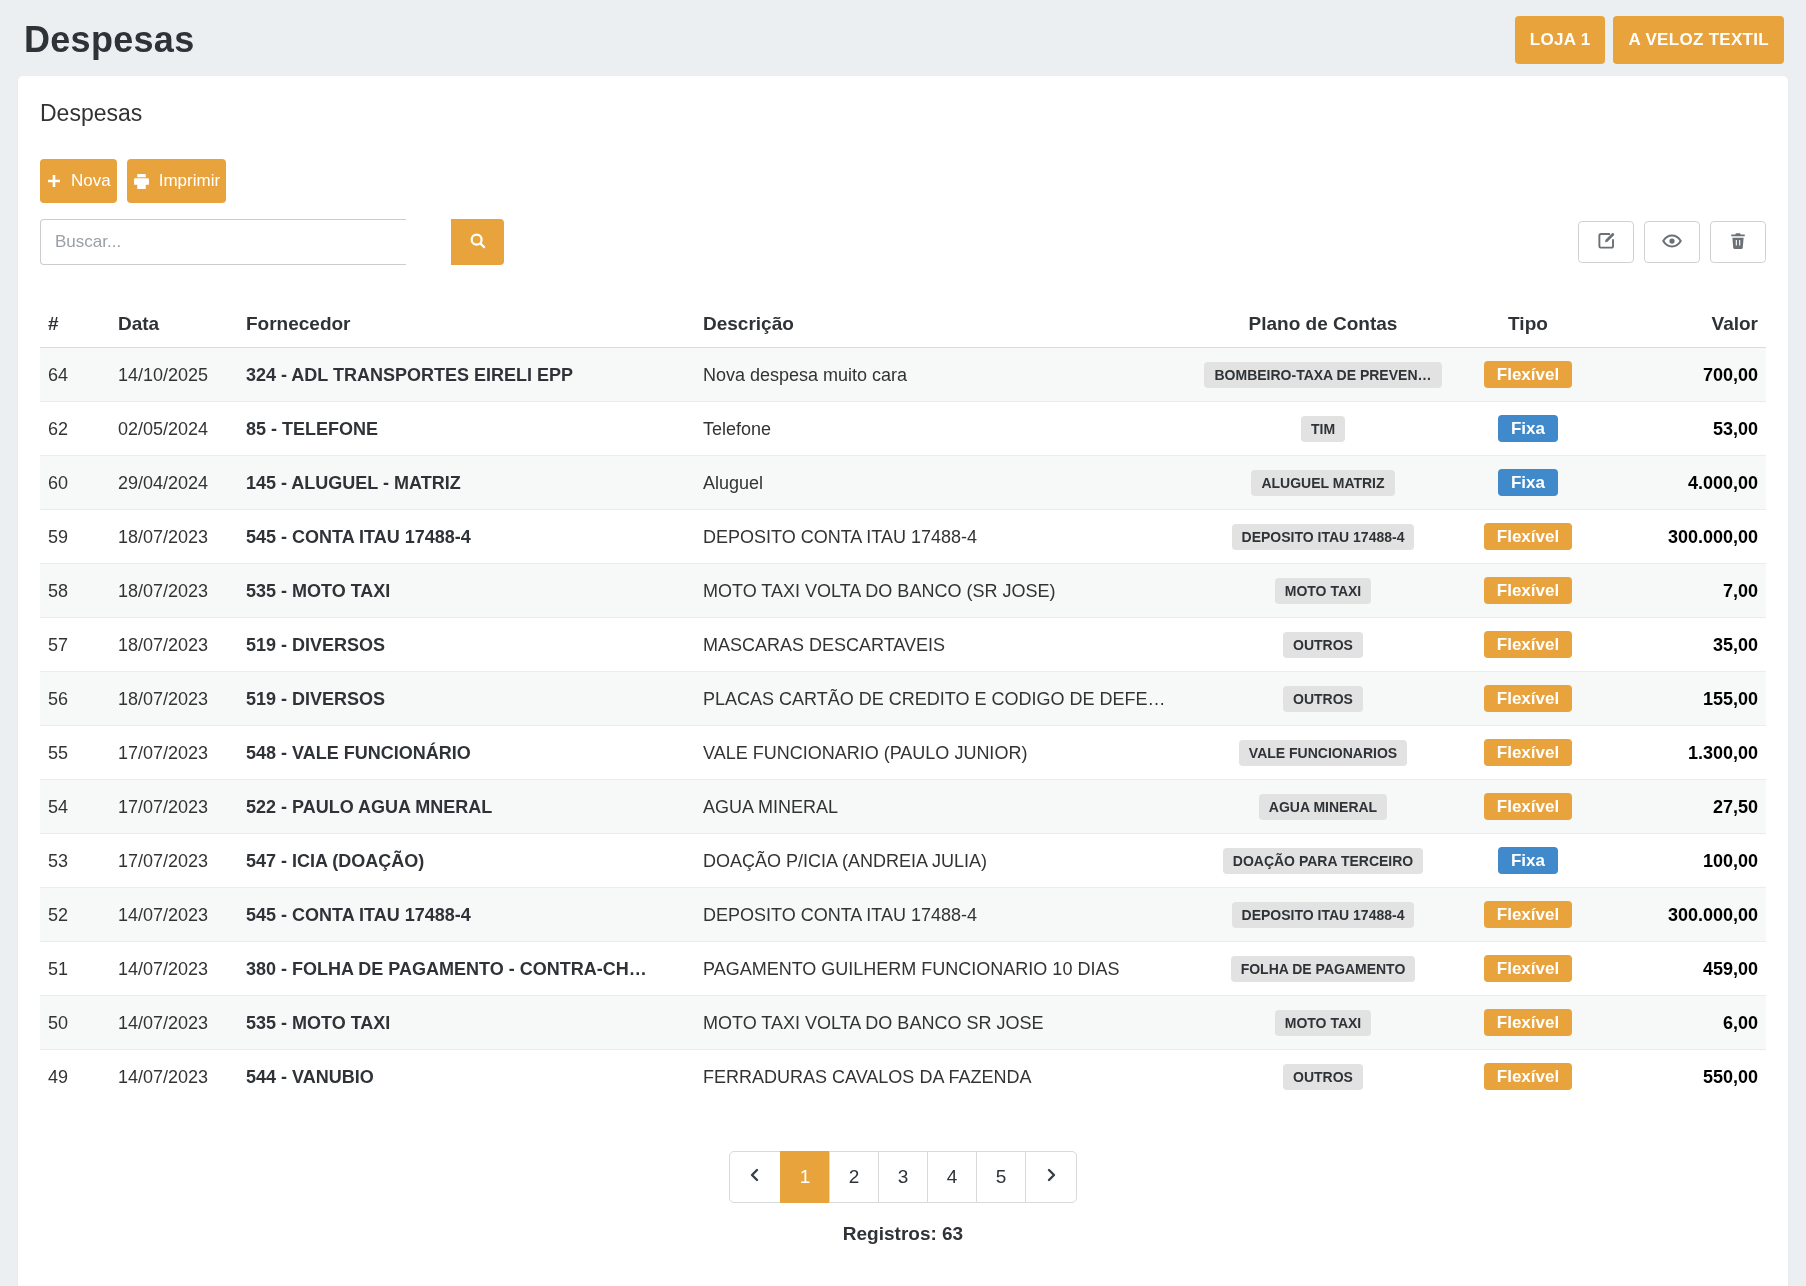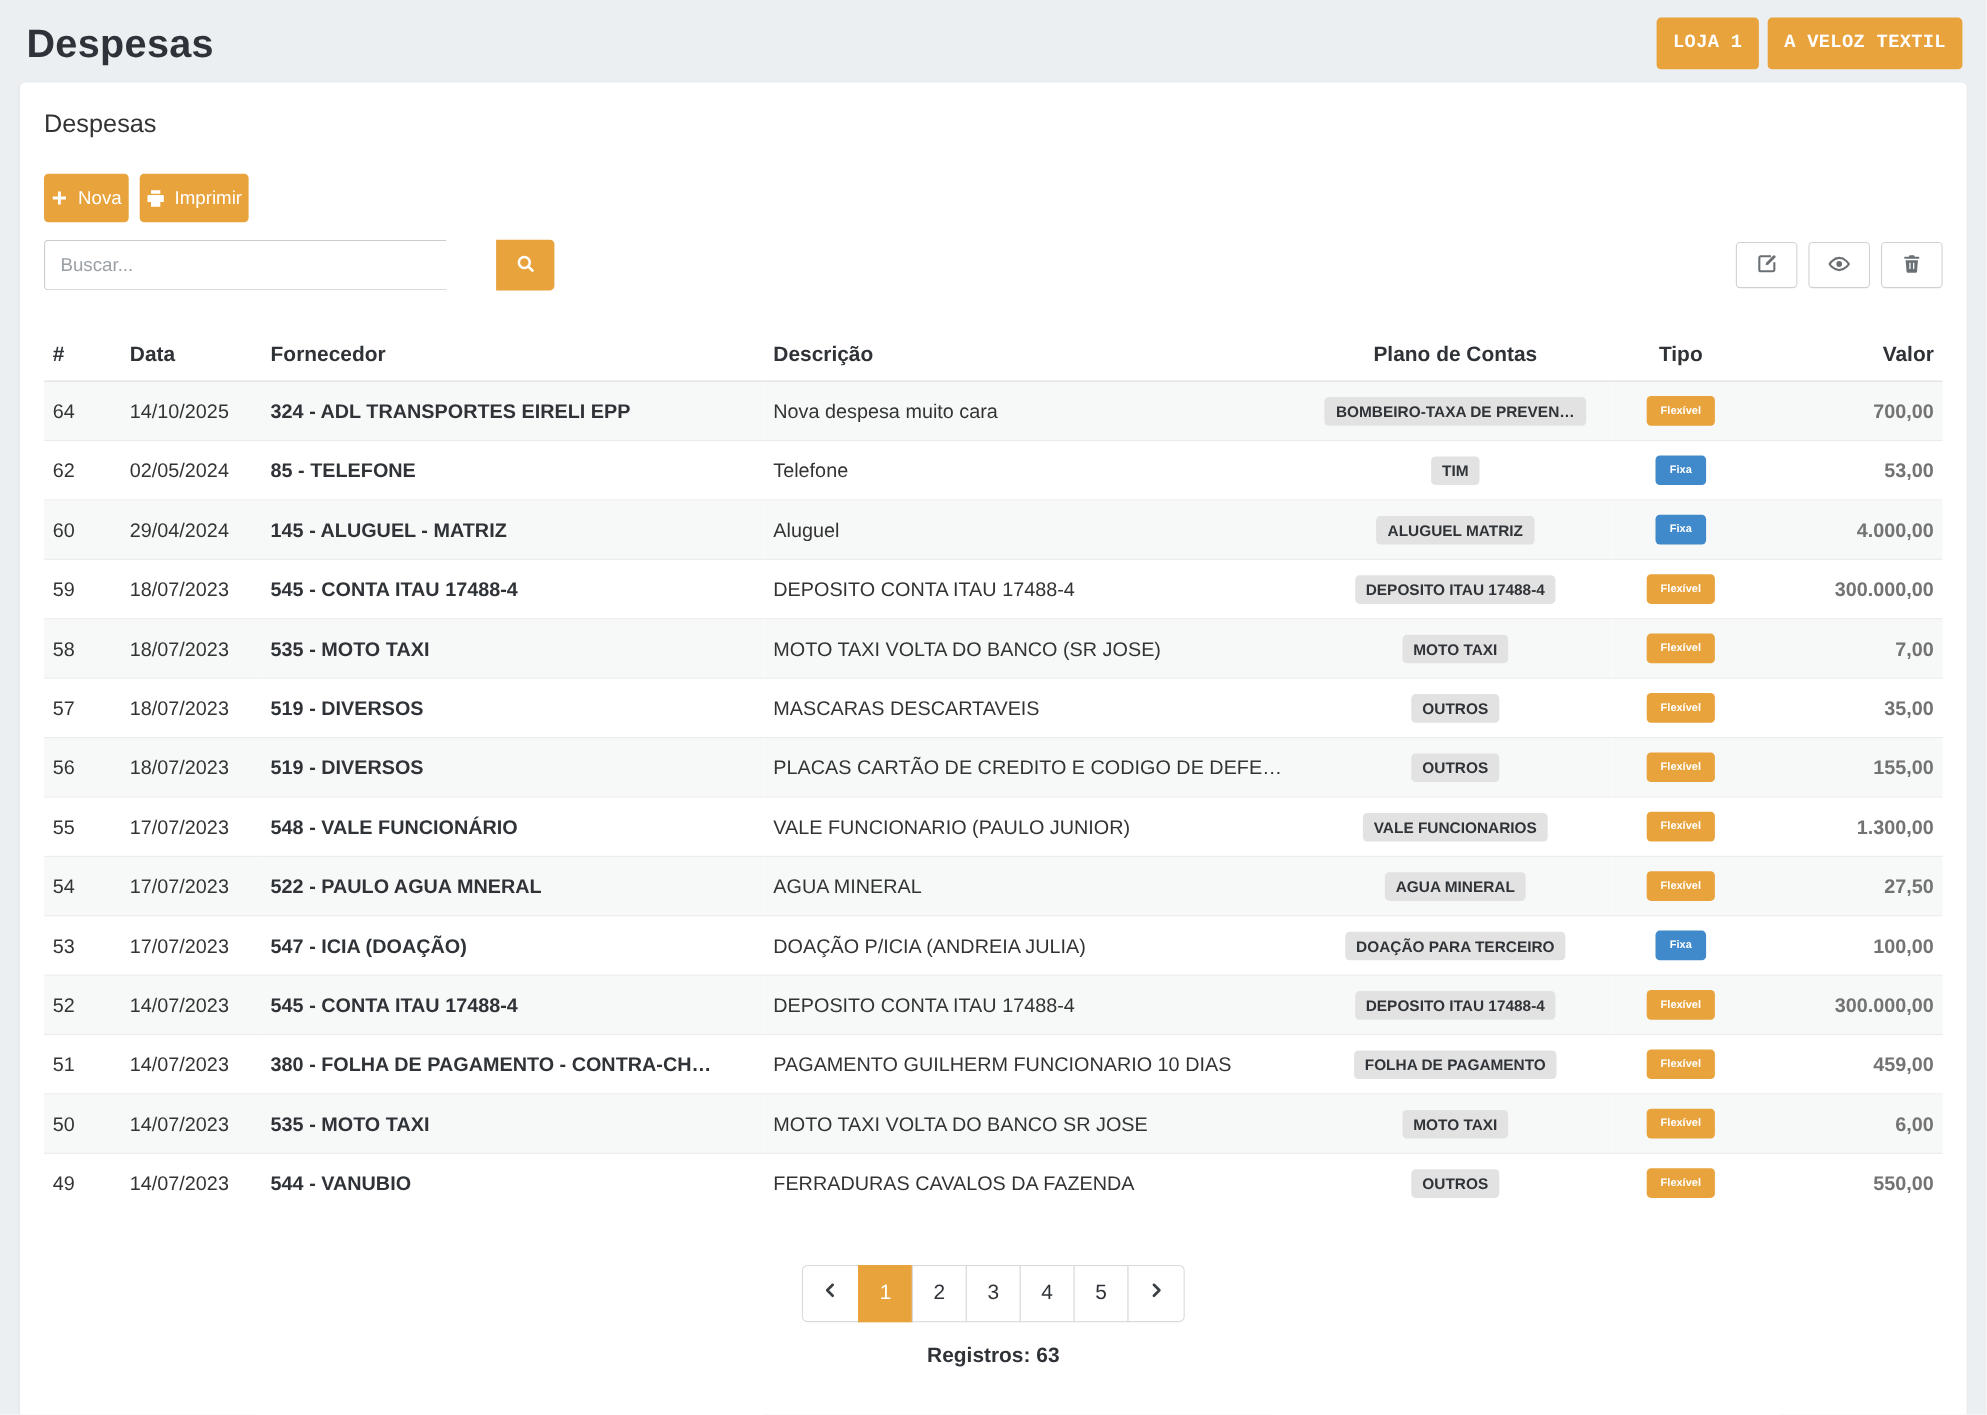--- a/index.html
+++ b/index.html
@@ -19,21 +19,21 @@
   .page-header{
     display:flex;justify-content:space-between;align-items:center;
     padding:16px 22px 12px 24px;
   }
   .page-title{
     margin:0;font-size:36px;font-weight:600;color:#2d3338;letter-spacing:.3px;
   }
   .header-buttons{display:flex;gap:8px;}
   .hbtn{
     background:var(--accent);color:#fff;border:none;border-radius:4px;
-    font-family:Liberation Mono, monospace;font-size:17px;font-weight:bold;letter-spacing:.3px;
+    font-family:Liberation Sans, sans-serif;font-size:17px;font-weight:bold;letter-spacing:.3px;
     padding:14px 15px;cursor:pointer;
   }
   .card{
     background:#fff;margin:0 18px;border-radius:5px;
     box-shadow:0 1px 2px rgba(0,0,0,.06);
     padding:0 0 6px 0;
   }
   .card-title{
     padding:24px 22px 6px 22px;font-size:23px;color:#333;
   }
@@ -78,32 +78,32 @@
   }
   td{
     padding:13px 8px;line-height:22px;border-top:1px solid #ececec;
     overflow:hidden;white-space:nowrap;text-overflow:ellipsis;
   }
   tbody tr:first-child td{border-top:none;}
   .col-plano,.c-plano{text-align:center;}
   .col-tipo,.c-tipo{text-align:center;}
   .col-valor,.c-valor{text-align:right;}
   .c-forn{font-weight:bold;color:#2f3337;}
-  .c-valor{font-weight:bold;color:#737373;}
+  .c-valor{font-weight:bold;color:#000000;}
   #tbody tr:nth-child(odd){background:#f7f8f8;}
   #tbody tr:nth-child(even){background:#ffffff;}
   #tbody tr.selected{background:var(--accent);}
   #tbody tr.selected td{color:#fff;border-color:#dd9a33;}
   .badge-plano{
     display:inline-block;max-width:100%;overflow:hidden;text-overflow:ellipsis;
     background:var(--badge-gray);color:#2f3337;font-weight:bold;font-size:14px;
     padding:5px 10px;border-radius:4px;vertical-align:middle;line-height:16px;
   }
   .badge-tipo{
-    display:inline-block;color:#fff;font-weight:bold;font-size:10px;
+    display:inline-block;color:#fff;font-weight:bold;font-size:17px;
     padding:5px 13px;border-radius:4px;vertical-align:middle;line-height:17px;
   }
   .badge-tipo.tipo-flexivel{background:var(--accent);}
   .badge-tipo.tipo-fixa{background:var(--fixa);}
   .pagination{
     display:flex;justify-content:center;align-items:center;margin-top:48px;
   }
   .page-btn{
     min-width:50px;height:52px;padding:0 17px;background:#fff;
     border:1px solid #d7dadd;margin-left:-1px;font-family:inherit;

